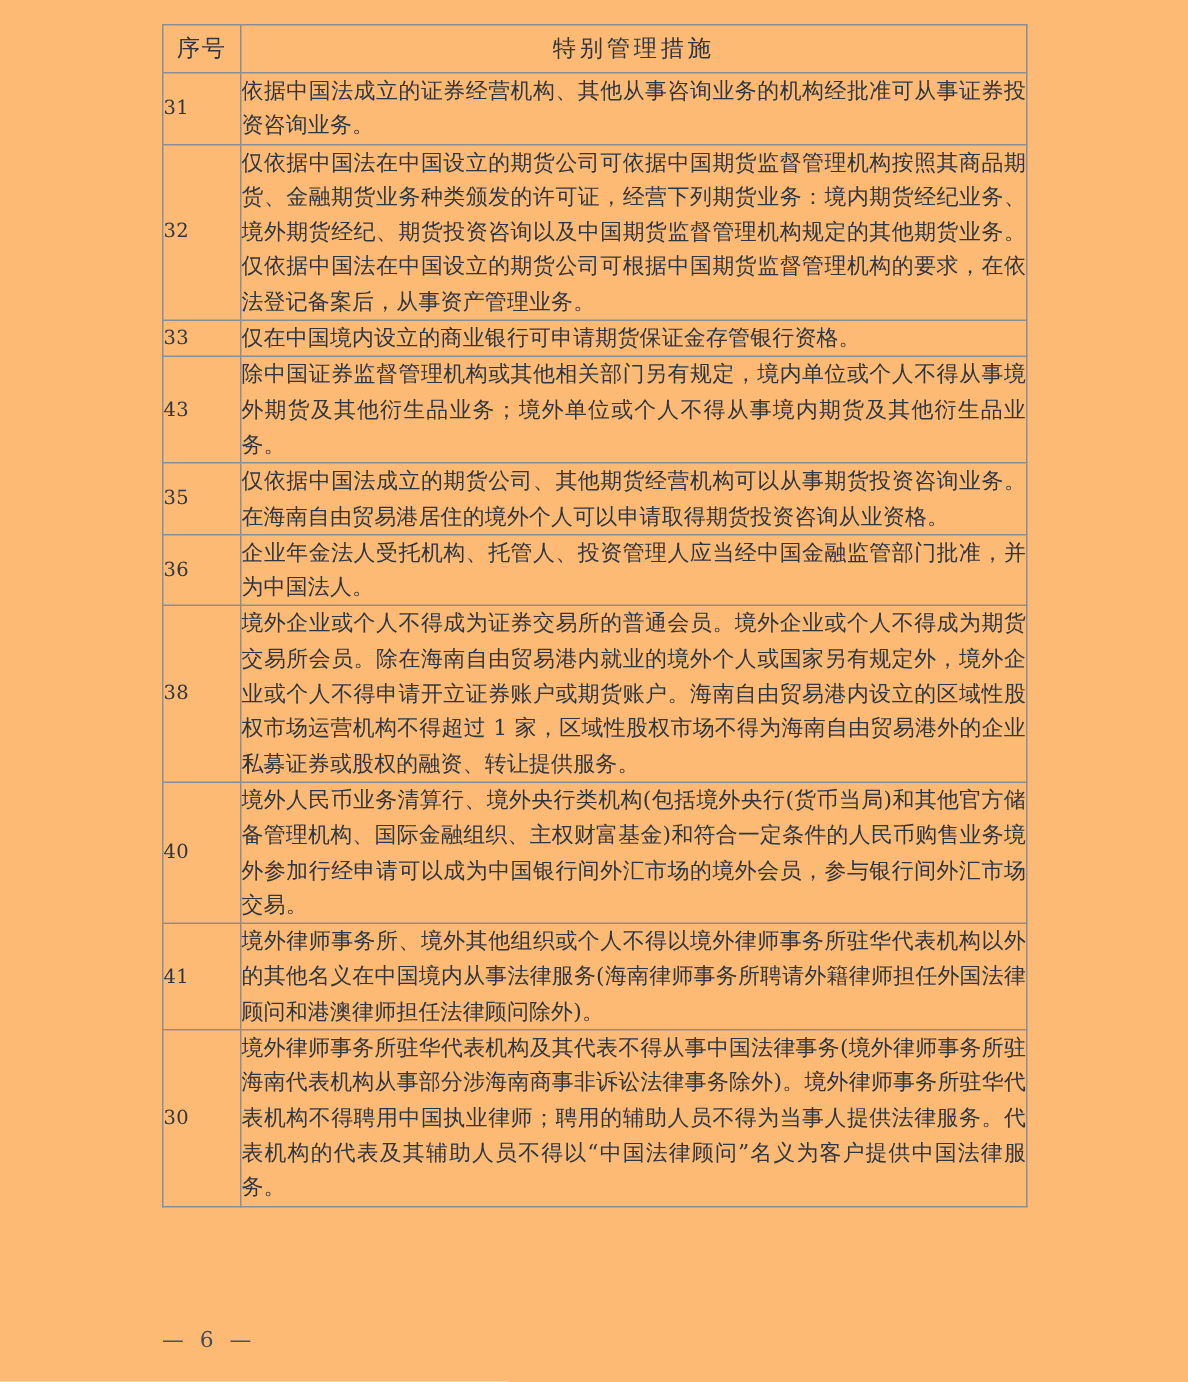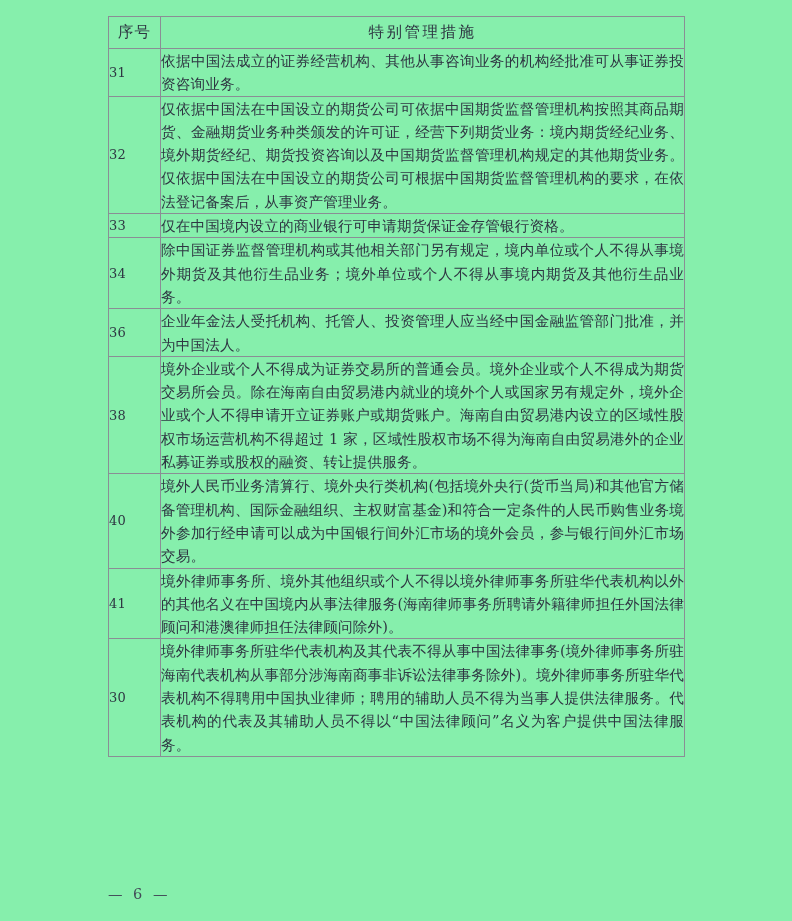--- a/index.html
+++ b/index.html
@@ -14,21 +14,21 @@
     font-family: "DejaVu Serif", "Liberation Serif", serif;
     position: relative;
     overflow: hidden;
   }
 
   .page {
     position: absolute;
     left: 0; top: 0;
     width: 792px;
     height: 921px;
-    background: #86efac;
+    background: #fdba74;
   }
 
   .table-wrap {
     position: absolute;
     left: 108px;
     top: 16px;
     width: 576px;
   }
 
   table.measures {
@@ -125,22 +125,26 @@
           </tr>
           <tr>
             <td class="cell-no">32</td>
             <td class="cell-text">仅依据中国法在中国设立的期货公司可依据中国期货监督管理机构按照其商品期货、金融期货业务种类颁发的许可证，经营下列期货业务：境内期货经纪业务、境外期货经纪、期货投资咨询以及中国期货监督管理机构规定的其他期货业务。仅依据中国法在中国设立的期货公司可根据中国期货监督管理机构的要求，在依法登记备案后，从事资产管理业务。</td>
           </tr>
           <tr>
             <td class="cell-no">33</td>
             <td class="cell-text">仅在中国境内设立的商业银行可申请期货保证金存管银行资格。</td>
           </tr>
           <tr>
-            <td class="cell-no">34</td>
+            <td class="cell-no">43</td>
             <td class="cell-text">除中国证券监督管理机构或其他相关部门另有规定，境内单位或个人不得从事境外期货及其他衍生品业务；境外单位或个人不得从事境内期货及其他衍生品业务。</td>
+          </tr>
+          <tr>
+            <td class="cell-no">35</td>
+            <td class="cell-text">仅依据中国法成立的期货公司、其他期货经营机构可以从事期货投资咨询业务。在海南自由贸易港居住的境外个人可以申请取得期货投资咨询从业资格。</td>
           </tr>
           <tr>
             <td class="cell-no">36</td>
             <td class="cell-text">企业年金法人受托机构、托管人、投资管理人应当经中国金融监管部门批准，并为中国法人。</td>
           </tr>
           <tr>
             <td class="cell-no">38</td>
             <td class="cell-text">境外企业或个人不得成为证券交易所的普通会员。境外企业或个人不得成为期货交易所会员。除在海南自由贸易港内就业的境外个人或国家另有规定外，境外企业或个人不得申请开立证券账户或期货账户。海南自由贸易港内设立的区域性股权市场运营机构不得超过 1 家，区域性股权市场不得为海南自由贸易港外的企业私募证券或股权的融资、转让提供服务。</td>
           </tr>
           <tr>

